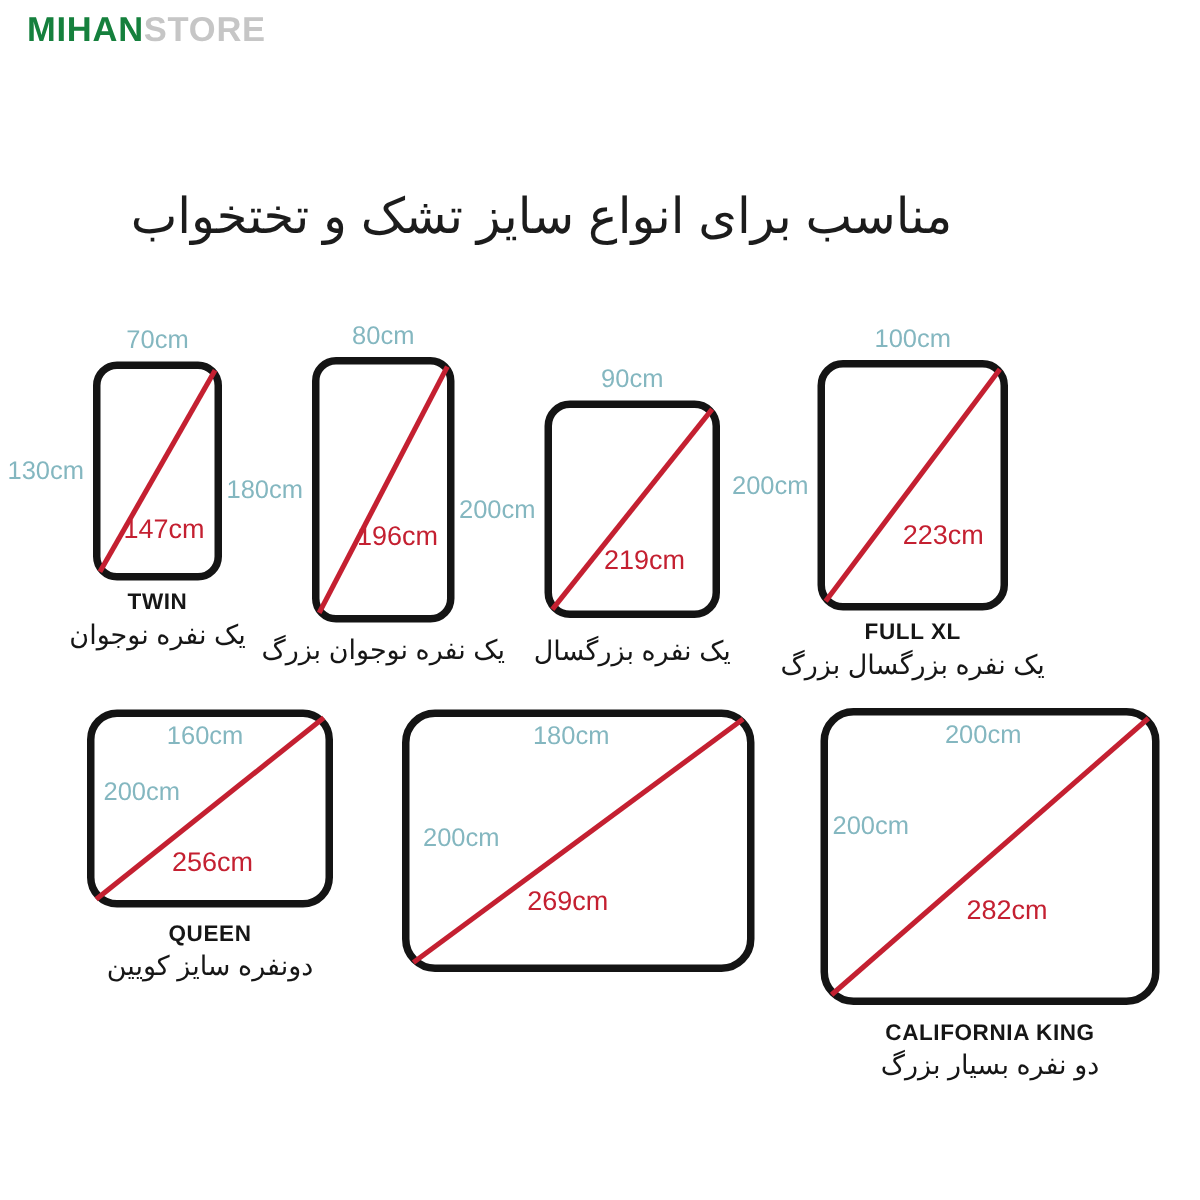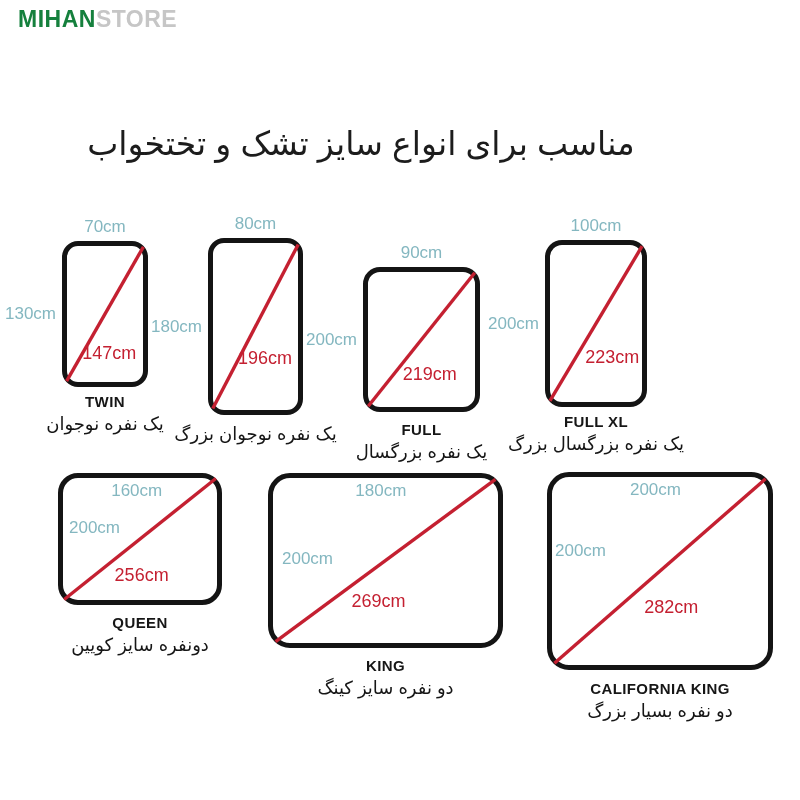--- a/index.html
+++ b/index.html
@@ -84,26 +84,25 @@
 
 <div class="card" style="left:363px;top:243px;width:117px;height:145px;margin-top:24px;">
   <div class="rect" style="border-radius:17px;"></div>
   <svg class="diag" viewBox="0 0 100 100" preserveAspectRatio="none">
       <line x1="2" y1="98" x2="98" y2="2"></line>
     </svg>
   <span class="dim w">90cm</span>
   <span class="dim h">200cm</span>
   <span class="dim d" style="left:57%;top:74%;">219cm</span>
   <div class="below" style="top:calc(100% + 9px);">
-    <div class="name">FULL</div>
     <div class="persian">یک نفره بزرگسال</div>
   </div>
 </div>
 
-<div class="card" style="left:545px;top:240px;width:102px;height:167px;">
+<div class="card" style="left:545px;top:240px;width:127px;height:167px;">
   <div class="rect" style="border-radius:17px;"></div>
   <svg class="diag" viewBox="0 0 100 100" preserveAspectRatio="none">
       <line x1="2" y1="98" x2="98" y2="2"></line>
     </svg>
   <span class="dim w">100cm</span>
   <span class="dim h">200cm</span>
   <span class="dim d" style="left:66%;top:70%;">223cm</span>
   <div class="below" style="top:calc(100% + 6px);">
     <div class="name">FULL XL</div>
     <div class="persian">یک نفره بزرگسال بزرگ</div>
@@ -125,24 +124,20 @@
 </div>
 
 <div class="card" style="left:268px;top:473px;width:235px;height:175px;">
   <div class="rect" style="border-radius:22px;"></div>
   <svg class="diag" viewBox="0 0 100 100" preserveAspectRatio="none">
       <line x1="2" y1="98" x2="98" y2="2"></line>
     </svg>
   <span class="dim w-in">180cm</span>
   <span class="dim h-in" style="left:14px;top:49%;">200cm</span>
   <span class="dim d" style="left:47%;top:73%;">269cm</span>
-  <div class="below" style="top:calc(100% + 9px);">
-    <div class="name">KING</div>
-    <div class="persian">دو نفره سایز کینگ</div>
-  </div>
 </div>
 
 <div class="card" style="left:547px;top:472px;width:226px;height:198px;">
   <div class="rect" style="border-radius:22px;"></div>
   <svg class="diag" viewBox="0 0 100 100" preserveAspectRatio="none">
       <line x1="2" y1="98" x2="98" y2="2"></line>
     </svg>
   <span class="dim w-in">200cm</span>
   <span class="dim h-in" style="left:8px;top:40%;">200cm</span>
   <span class="dim d" style="left:55%;top:68%;">282cm</span>

